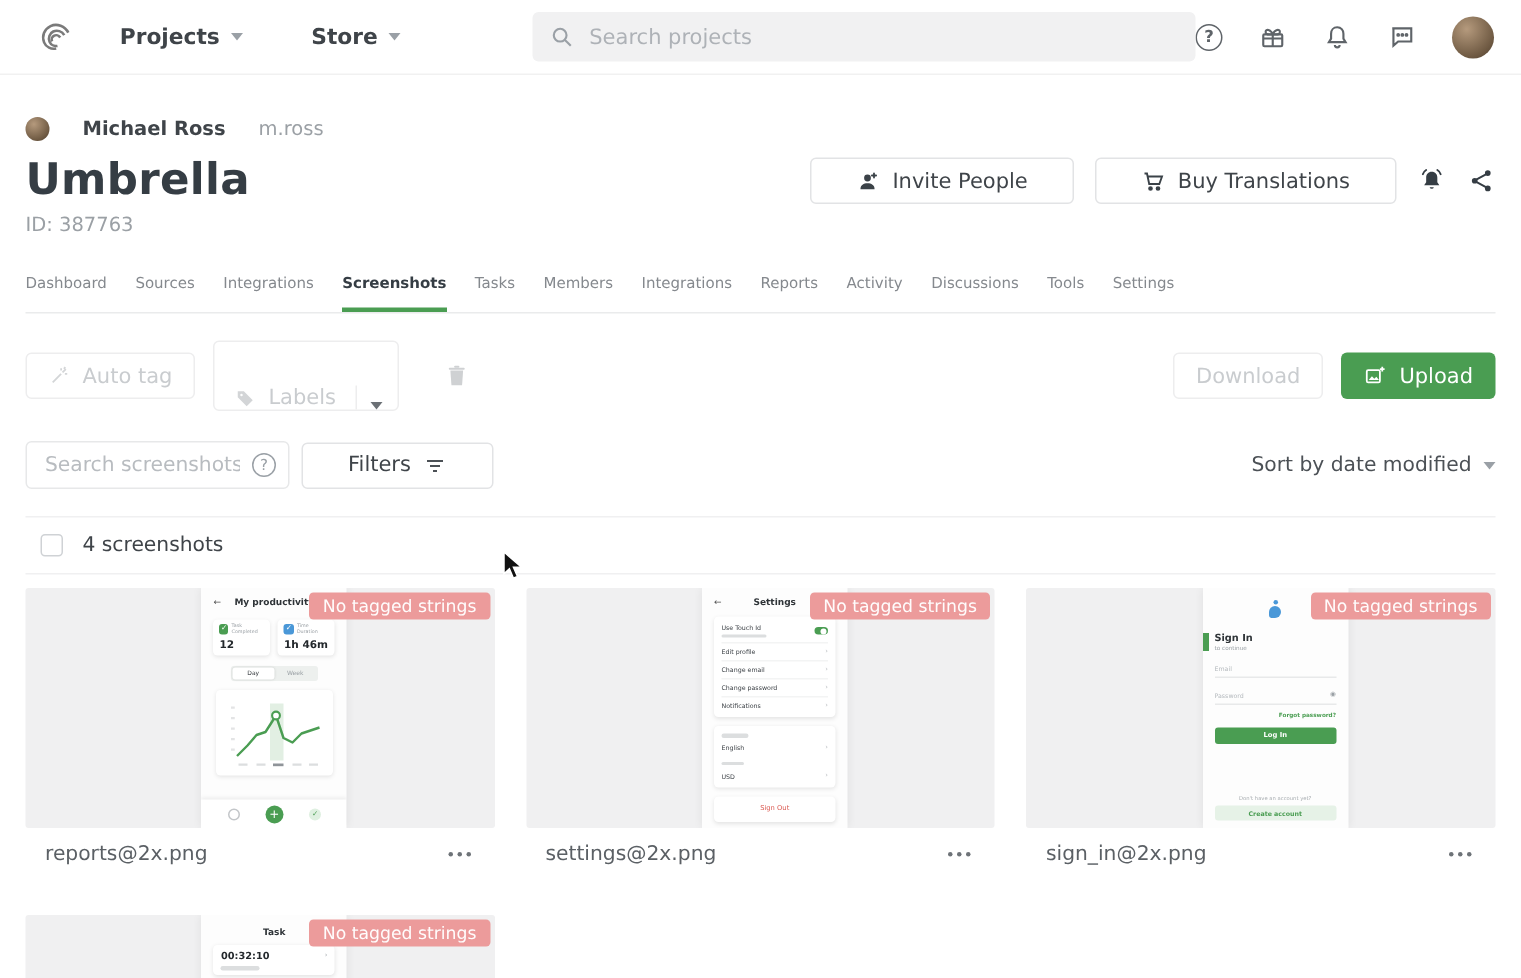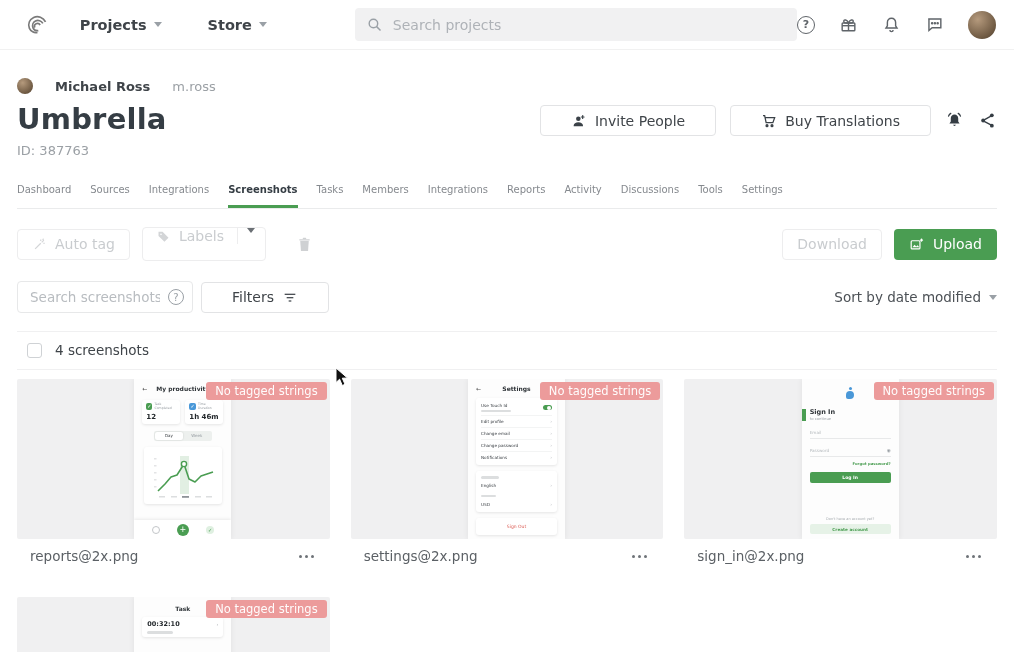--- a/index.html
+++ b/index.html
@@ -53,22 +53,22 @@
   .tab { font-size:10px; color:#85898e; padding-bottom:13px; cursor:pointer; white-space:nowrap; }
   .tab.active { color:#353d44; font-weight:600; padding-bottom:10px;
     border-bottom:3px solid #4a9d52; }
 
   
   .toolbar { display:flex; align-items:center; margin-top:18px; }
   .btn-dis { display:inline-flex; align-items:center; gap:8px; height:31px; padding:0 14px;
     border:1px solid #ededee; border-radius:4px; background:#fff; font-size:14px; color:#c9cccf;
     cursor:default; font-family:"DejaVu Sans","Liberation Sans",sans-serif; }
   .btn-dis svg { width:15px; height:15px; color:#d3d5d7; }
-  .split { display:inline-flex; align-items:flex-start; border:1px solid #ededee; border-radius:4px;
-    margin-left:12px; height:34px; }
+  .split { display:inline-flex; align-items:flex-end; border:1px solid #ededee; border-radius:4px;
+    margin-left:12px; height:47px; }
   .split-main { display:flex; align-items:center; gap:8px; padding:0 13px; font-size:14px;
     color:#c9cccf; border-right:1px solid #ededee; }
   .split-main svg { width:15px; height:15px; color:#d3d5d7; }
   .split-caret { width:27px; display:flex; align-items:center; justify-content:center; cursor:pointer; }
   .split-caret .caret { border-top-color:#6b7075; }
   .trash { width:17px; height:17px; color:#cfd1d3; margin-left:30px; cursor:default; }
   .toolbar-right { margin-left:auto; display:flex; align-items:center; gap:12px; }
   .btn-upload { display:inline-flex; align-items:center; gap:9px; height:31px; padding:0 15px;
     border:none; border-radius:4px; background:#4a9d52; color:#fff; font-size:14px; cursor:pointer;
     font-family:"DejaVu Sans","Liberation Sans",sans-serif; }

